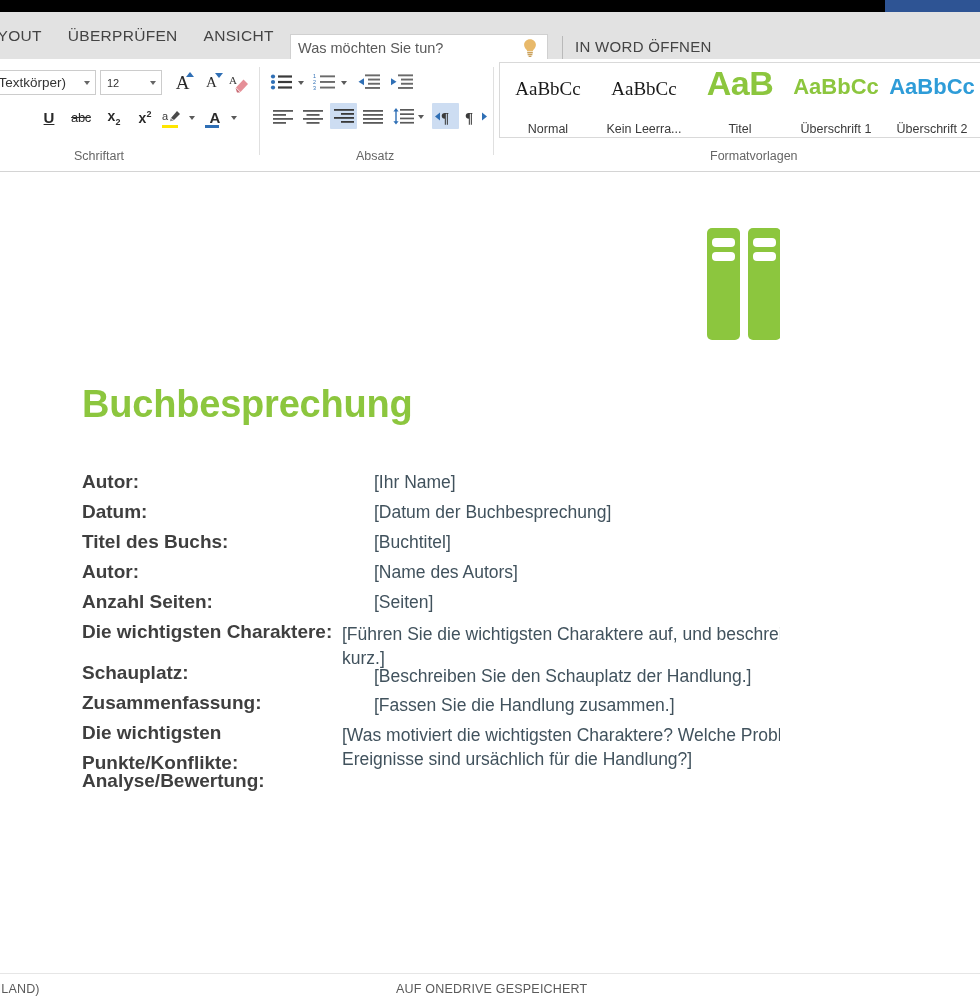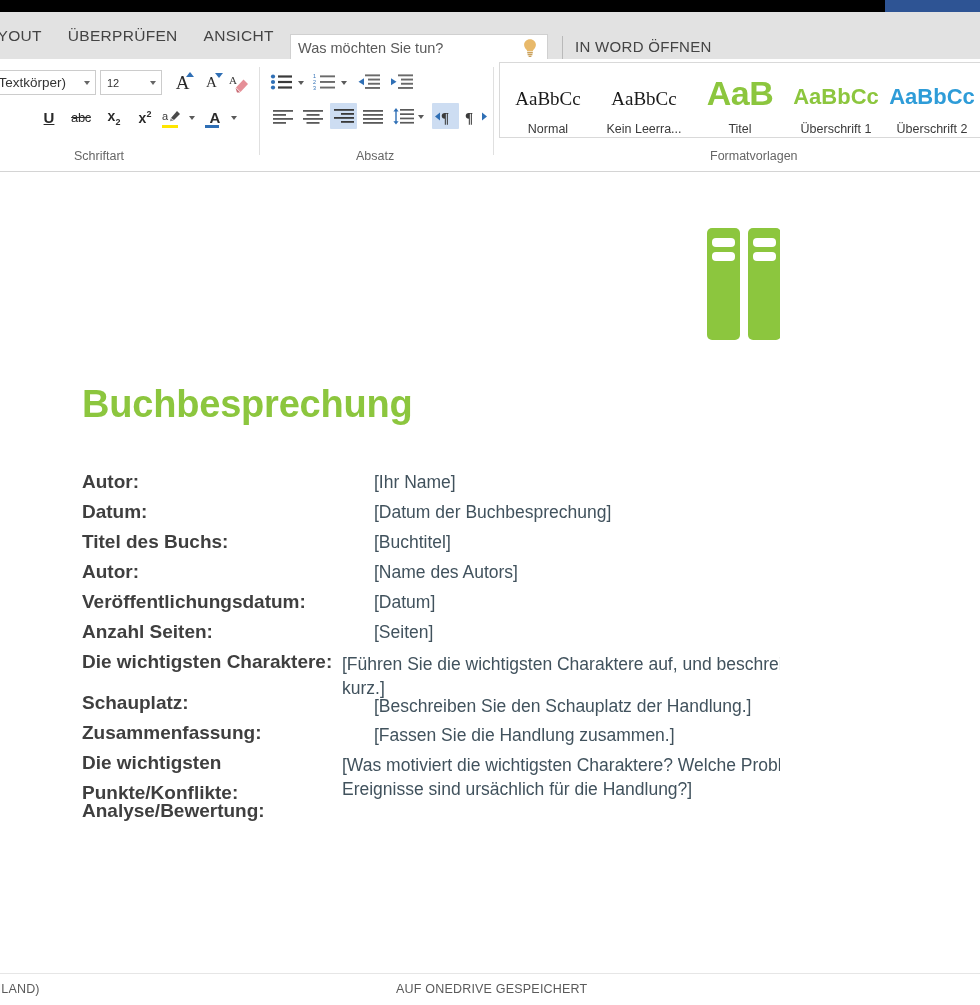--- a/index.html
+++ b/index.html
@@ -178,21 +178,21 @@
   .stylecell {
     width: 96px;
     height: 72px;
     display: flex; flex-direction: column;
     align-items: center; justify-content: flex-end;
     cursor: default;
     overflow: hidden;
   }
   .stylecell .prev { white-space: nowrap; }
   .stylecell .nm {
-    font-size: 12.5px; color: #3a3a3a; margin-top: 12px; white-space: nowrap;
+    font-size: 12.5px; color: #3a3a3a; margin-top: 22px; white-space: nowrap;
   }
   .prev-normal { font-size: 19px; color: #1a1a1a; font-family:"Liberation Serif", serif; }
   .prev-noSpace { font-size: 19px; color: #1a1a1a; font-family:"Liberation Serif", serif; }
   .prev-title { font-size: 34px; color: #8cc63e; font-weight: 700; line-height: 34px; letter-spacing: -0.5px;}
   .prev-h1 { font-size: 22px; color: #8cc63e; font-weight: 700; }
   .prev-h2 { font-size: 22px; color: #2e9cd8; font-weight: 700; }
 
   
   .page {
     position: absolute;
@@ -547,24 +547,20 @@
       <div class="field-row">
         <div class="f-label">Titel des Buchs:</div>
         <div class="f-value">[Buchtitel]</div>
       </div>
 
       <div class="field-row">
         <div class="f-label">Autor:</div>
         <div class="f-value">[Name des Autors]</div>
       </div>
 
-      <div class="field-row">
-        <div class="f-label">Veröffentlichungsdatum:</div>
-        <div class="f-value">[Datum]</div>
-      </div>
 
       <div class="field-row">
         <div class="f-label">Anzahl Seiten:</div>
         <div class="f-value">[Seiten]</div>
       </div>
 
       <div class="field-row">
         <div class="f-label" style="width:260px;flex:0 0 260px;">Die wichtigsten Charaktere:</div>
         <div class="f-value" style="padding-top:5px;">[Führen Sie die wichtigsten Charaktere auf, und beschreiben Sie sie kurz.]</div>
       </div>

